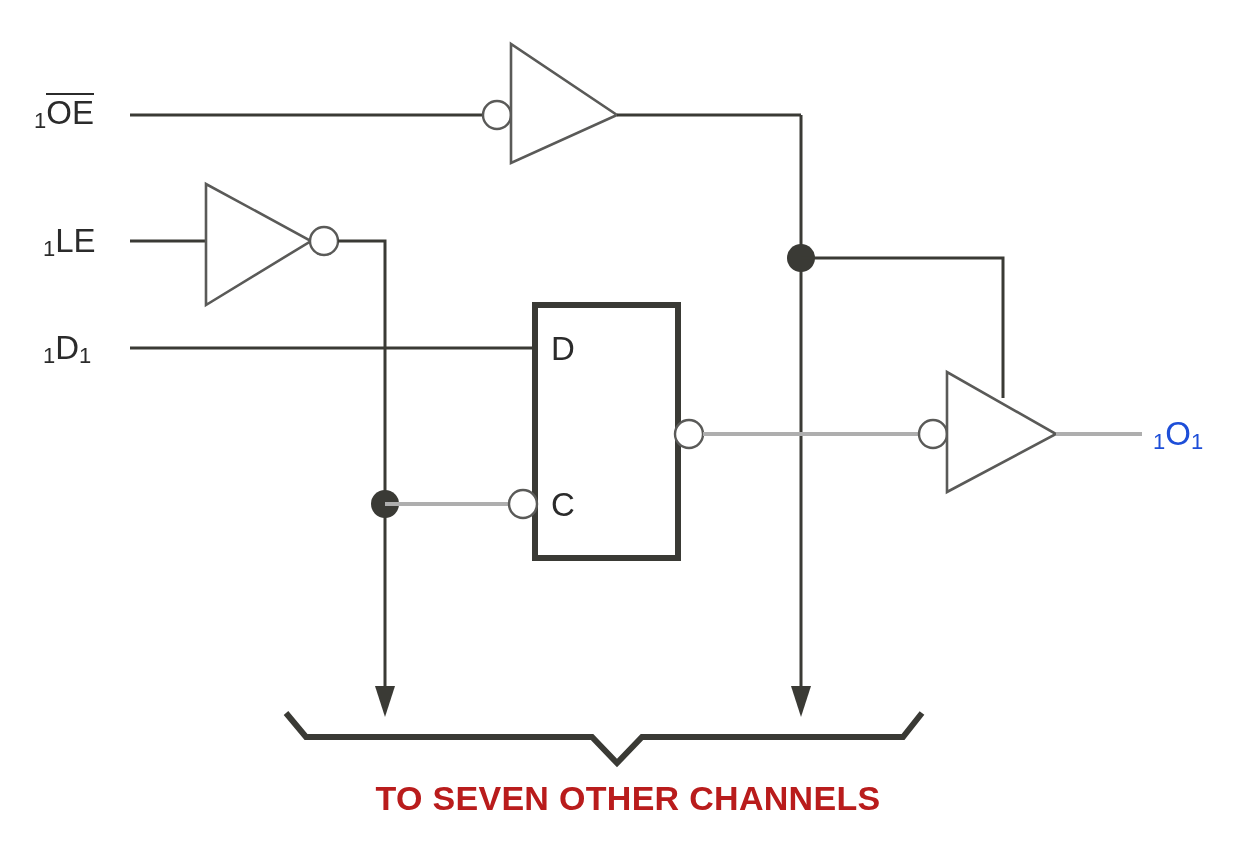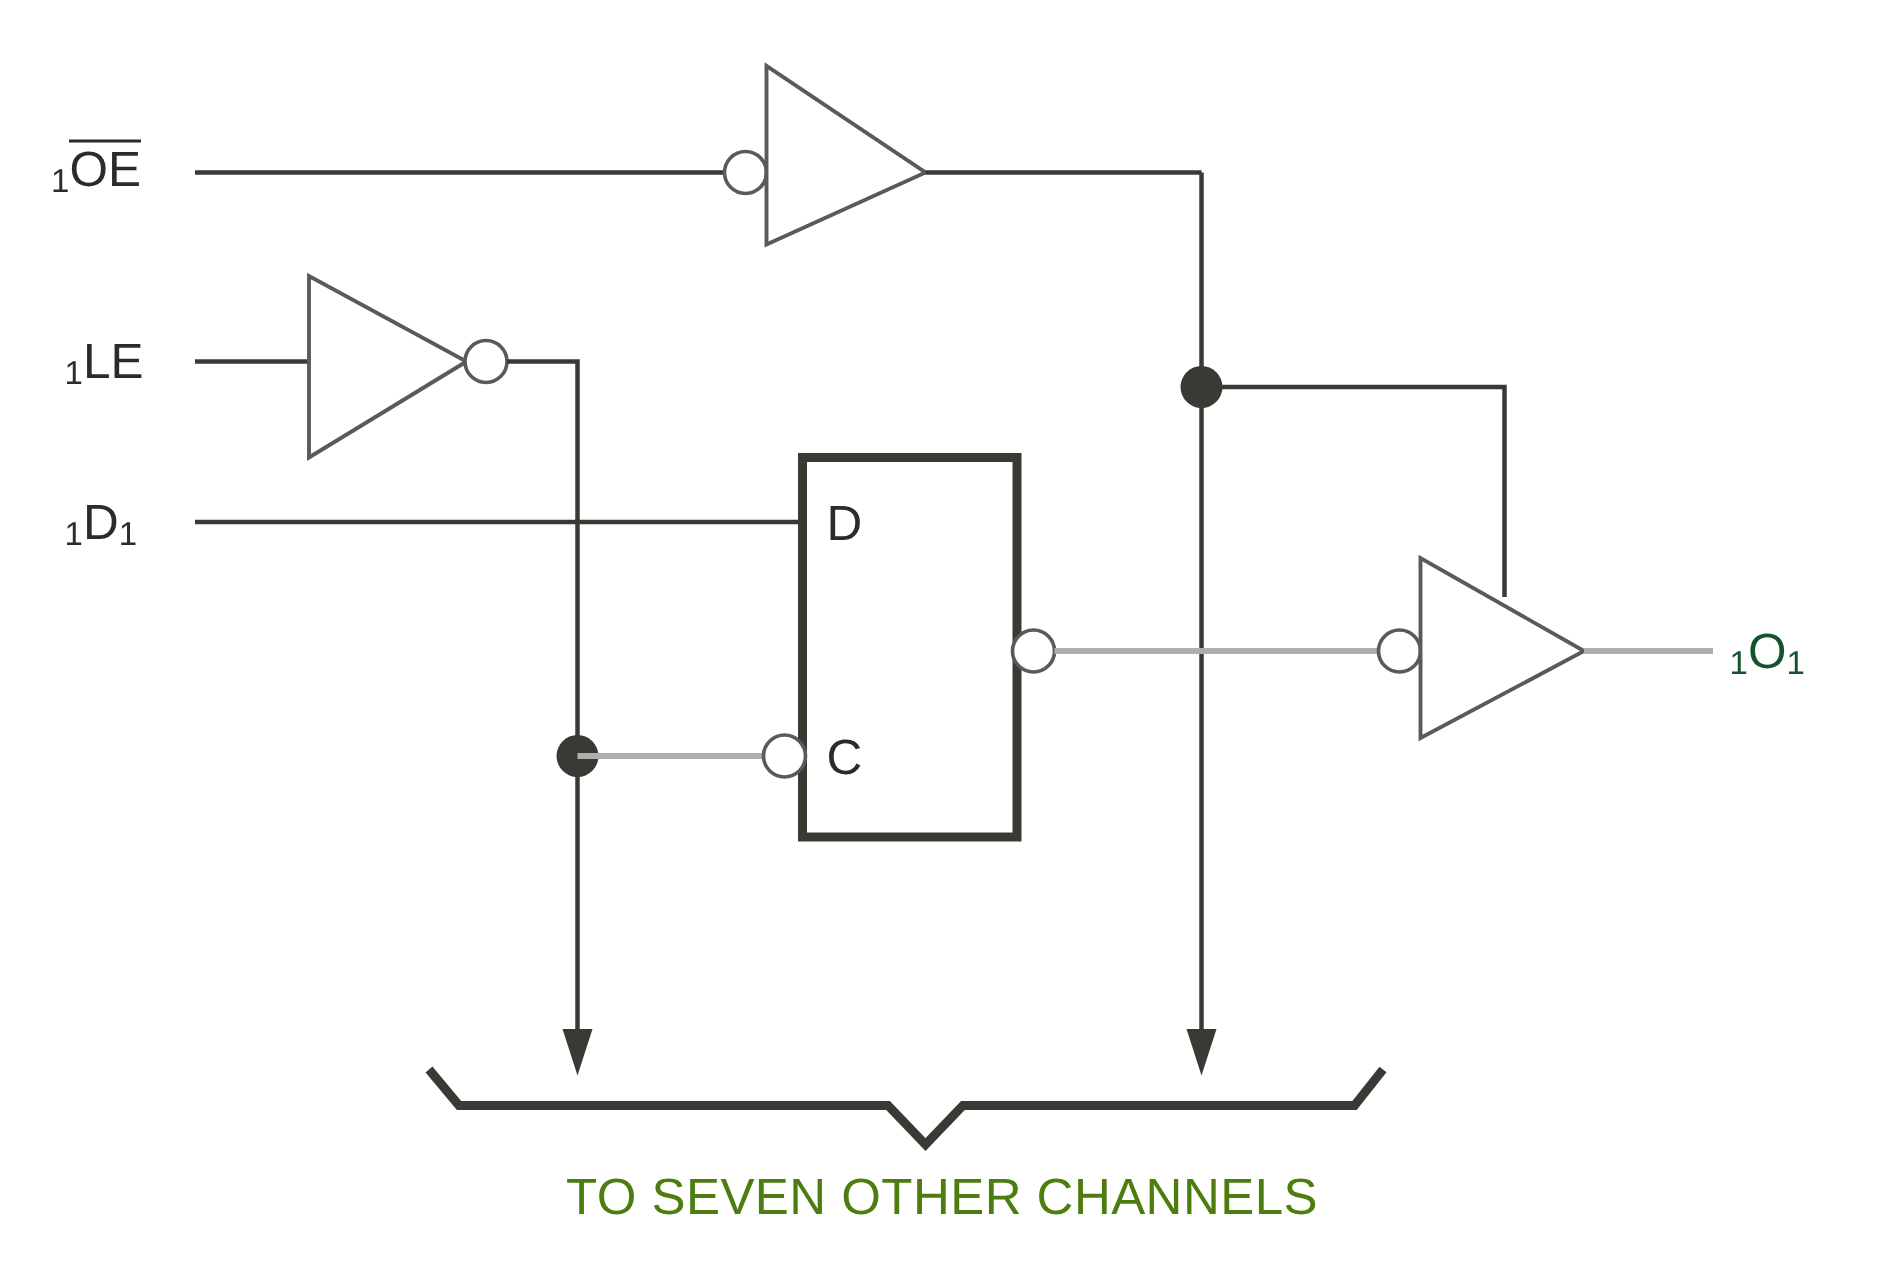--- a/index.html
+++ b/index.html
@@ -149,21 +149,21 @@
               font-family:'Liberation Sans',sans-serif; color:#2b2b2b;">
     <span>D</span>
   </div>
 
   <div style="position:absolute; left:551px; top:486px; font-size:33px;
               font-family:'Liberation Sans',sans-serif; color:#2b2b2b;">
     <span>C</span>
   </div>
 
   <div style="position:absolute; left:1153px; top:415px; white-space:nowrap;
-              font-family:'Liberation Sans',sans-serif; color:#14532d;">
+              font-family:'Liberation Sans',sans-serif; color:#1d4ed8;">
     <span style="font-size:22px; position:relative; top:4px;">1</span><span style="font-size:33px;">O</span><span style="font-size:22px; position:relative; top:4px;">1</span>
   </div>
 
   <div style="position:absolute; left:0px; top:779px; width:1256px; text-align:center;">
-    <span class="lbl-caption" style="font-family:'Liberation Sans',sans-serif; color:#4d7c0f;">TO SEVEN OTHER CHANNELS</span>
+    <span class="lbl-caption" style="font-family:'Liberation Sans',sans-serif; color:#b91c1c;font-weight:bold;">TO SEVEN OTHER CHANNELS</span>
   </div>
 
 </div>
 
 </body></html>

